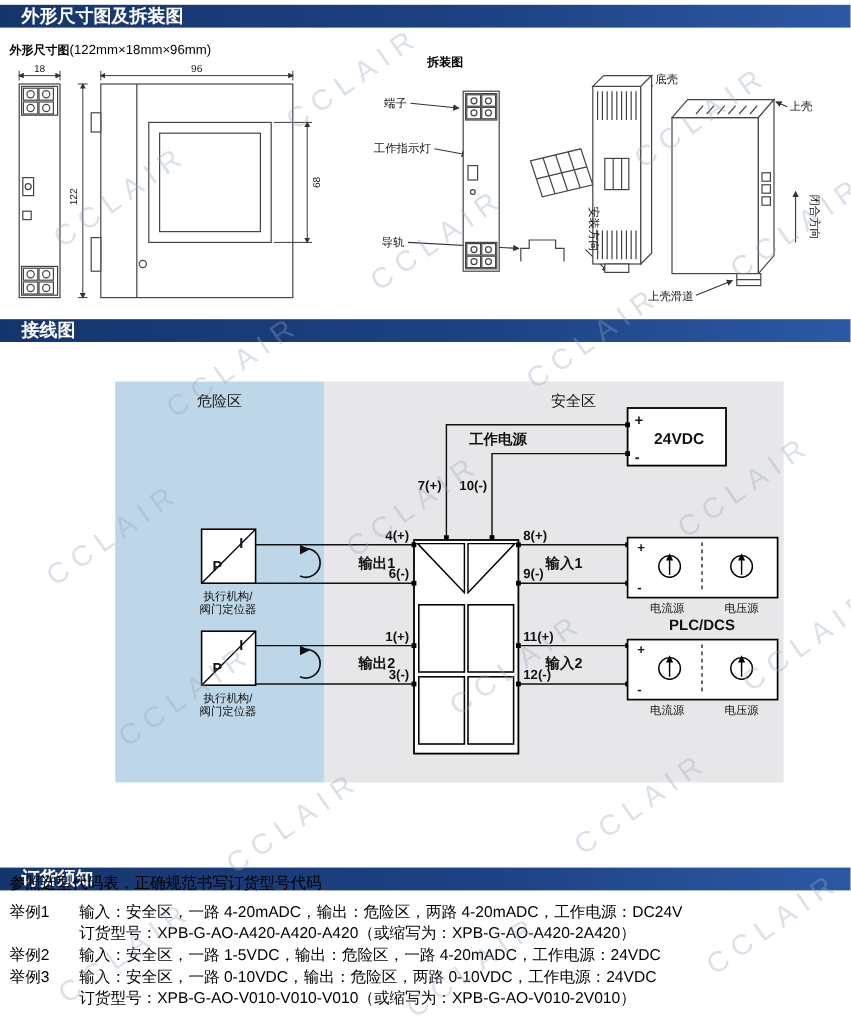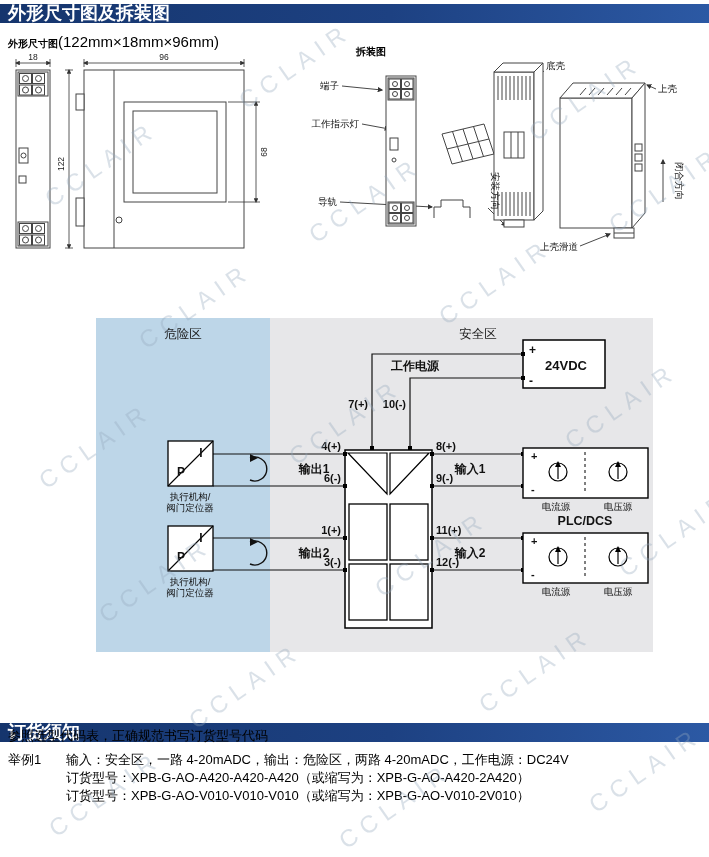--- a/index.html
+++ b/index.html
@@ -5,29 +5,29 @@
   * { margin:0; padding:0; box-sizing:border-box; }
   html,body { background:#fff; }
   body { font-family:"Liberation Sans","DejaVu Sans",sans-serif; color:#000; }
   .page { position:relative; width:709px; height:857px; background:#fff; overflow:hidden; }
 
   
   .wm { position:absolute; transform:rotate(-35deg); color:rgba(150,168,190,0.35);
         font-size:24px; letter-spacing:7px; white-space:nowrap; z-index:3; pointer-events:none; }
 
   
-  .bar { position:absolute; left:0; right:0; height:19px; line-height:19px; padding-left:8px;
-         color:#fff; font-weight:bold; font-size:18px; z-index:2;
+  .bar { position:absolute; left:0; right:0; height:19px; line-height:19px; padding-left:18px;
+         color:#fff; font-weight:bold; font-size:15px; z-index:2;
          background:linear-gradient(90deg,#15356d 0%,#1d4182 55%,#2c59a4 100%); }
   .bar1 { top:4px; } .bar2 { top:266px; } .bar3 { top:723px; }
 
   
   .dim-titles { position:absolute; top:33px; left:8px; right:0; height:18px; font-size:13px; z-index:2; }
   .t-bold { font-weight:bold; font-size:10px;margin-top:12px; }
-  .t-size { font-size:15px; }
+  .t-size { font-size:11px; }
   .disasm { position:absolute; left:348px; }
 
   .svg-abs { position:absolute; z-index:2; }
   .svg1 { left:6px; top:52px; }
   .svg2 { left:292px; top:50px; }
   .svgw { left:88px; top:296px; }
 
   svg text { font-family:"Liberation Sans","DejaVu Sans",sans-serif; }
 
   .note { position:absolute; top:673px; left:8px; right:8px; font-size:13px; z-index:2; }
@@ -231,20 +231,21 @@
     <text x="47" y="39" text-anchor="end" font-size="9.5" fill="#111">端子</text>
     <text x="67" y="77" text-anchor="end" font-size="9.5" fill="#111">工作指示灯</text>
     <text x="45" y="155" text-anchor="end" font-size="9.5" fill="#111">导轨</text>
     <text x="254" y="19" text-anchor="start" font-size="9.5" fill="#111">底壳</text>
     <text x="366" y="42" text-anchor="start" font-size="9.5" fill="#111">上壳</text>
     <text transform="translate(200,122) rotate(90)" text-anchor="start" font-size="9.5" fill="#111">安装方向</text>
     <text transform="translate(384,112) rotate(90)" text-anchor="start" font-size="9.5" fill="#111">闭合方向</text>
     <text x="248" y="200" text-anchor="start" font-size="9.5" fill="#111">上壳滑道</text>
   </svg>
 
+  <div class="bar bar2">接线图</div>
 
   <svg class="svg-abs svgw" viewBox="0 0 580 368" width="580" height="368">
 
     <rect x="8" y="22" width="174" height="334" fill="#b7d2e6" fill-opacity="0.92"></rect>
     <rect x="182" y="22" width="383" height="334" fill="#e5e5e7" fill-opacity="0.92"></rect>
     <text x="95" y="42" text-anchor="middle" font-size="12.5" fill="#1a1a1a">危险区</text>
     <text x="390" y="42" text-anchor="middle" font-size="12.5" fill="#1a1a1a">安全区</text>
 
     <g stroke="#111" stroke-width="1.2" fill="none">
       <path d="M435,58 H284 V154"></path>
@@ -378,20 +379,28 @@
 
     <div class="example">
       <div class="ex-row">
         <span class="ex-label">举例1</span>
         <span class="ex-spec">输入：安全区，一路 4-20mADC，输出：危险区，两路 4-20mADC，工作电源：DC24V</span>
       </div>
       <div class="ex-model">订货型号：XPB-G-AO-A420-A420-A420（或缩写为：XPB-G-AO-A420-2A420）</div>
     </div>
 
     <div class="example">
+      <div class="ex-row">
+        <span class="ex-label">举例2</span>
+        <span class="ex-spec">输入：安全区，一路 1-5VDC，输出：危险区，一路 4-20mADC，工作电源：24VDC</span>
+      </div>
     </div>
 
     <div class="example">
+      <div class="ex-row">
+        <span class="ex-label">举例3</span>
+        <span class="ex-spec">输入：安全区，一路 0-10VDC，输出：危险区，两路 0-10VDC，工作电源：24VDC</span>
+      </div>
       <div class="ex-model">订货型号：XPB-G-AO-V010-V010-V010（或缩写为：XPB-G-AO-V010-2V010）</div>
     </div>
   </div>
 
 </div>
 
 </body></html>

